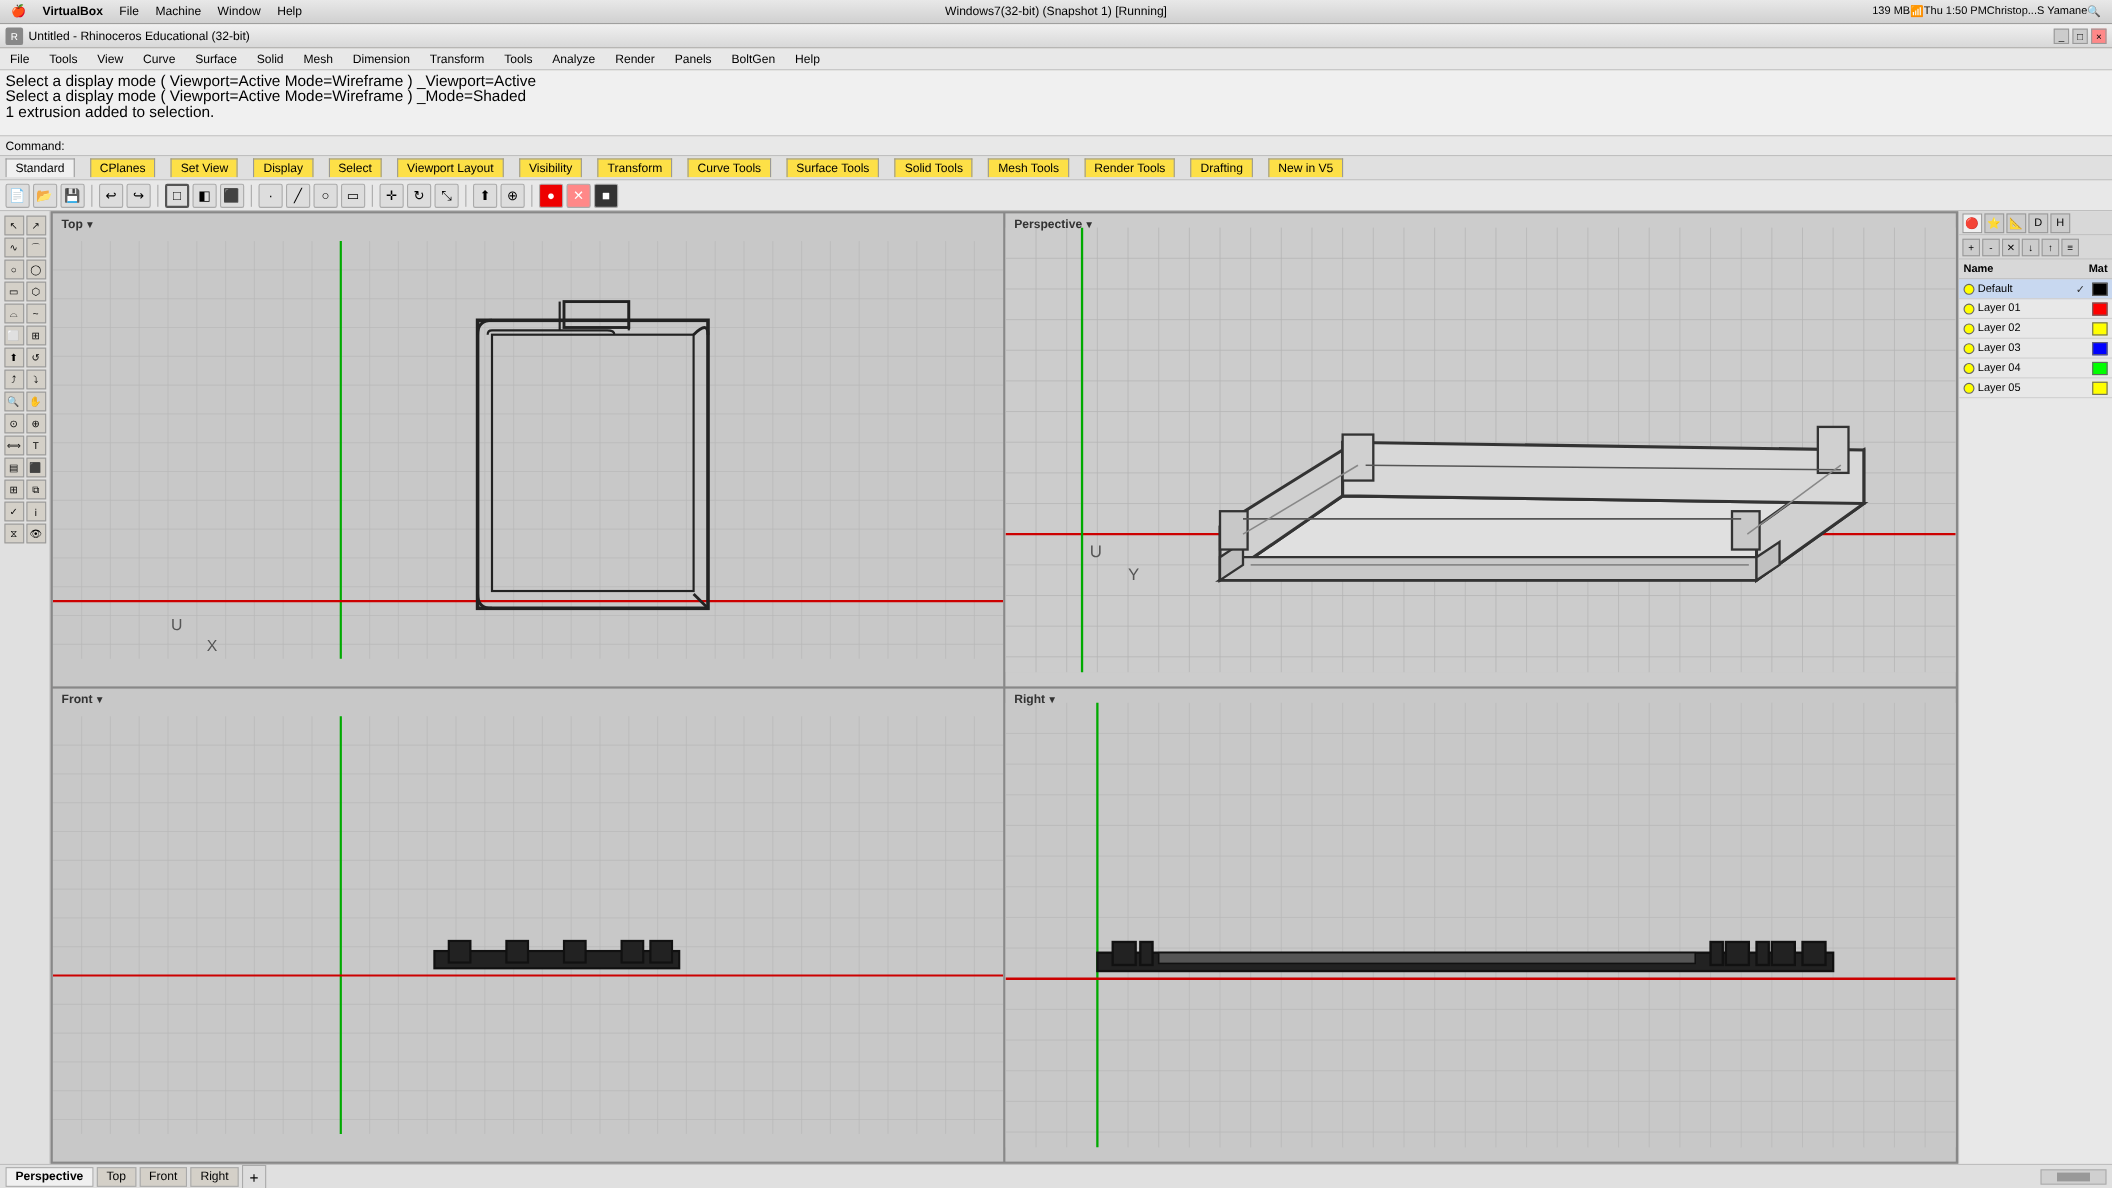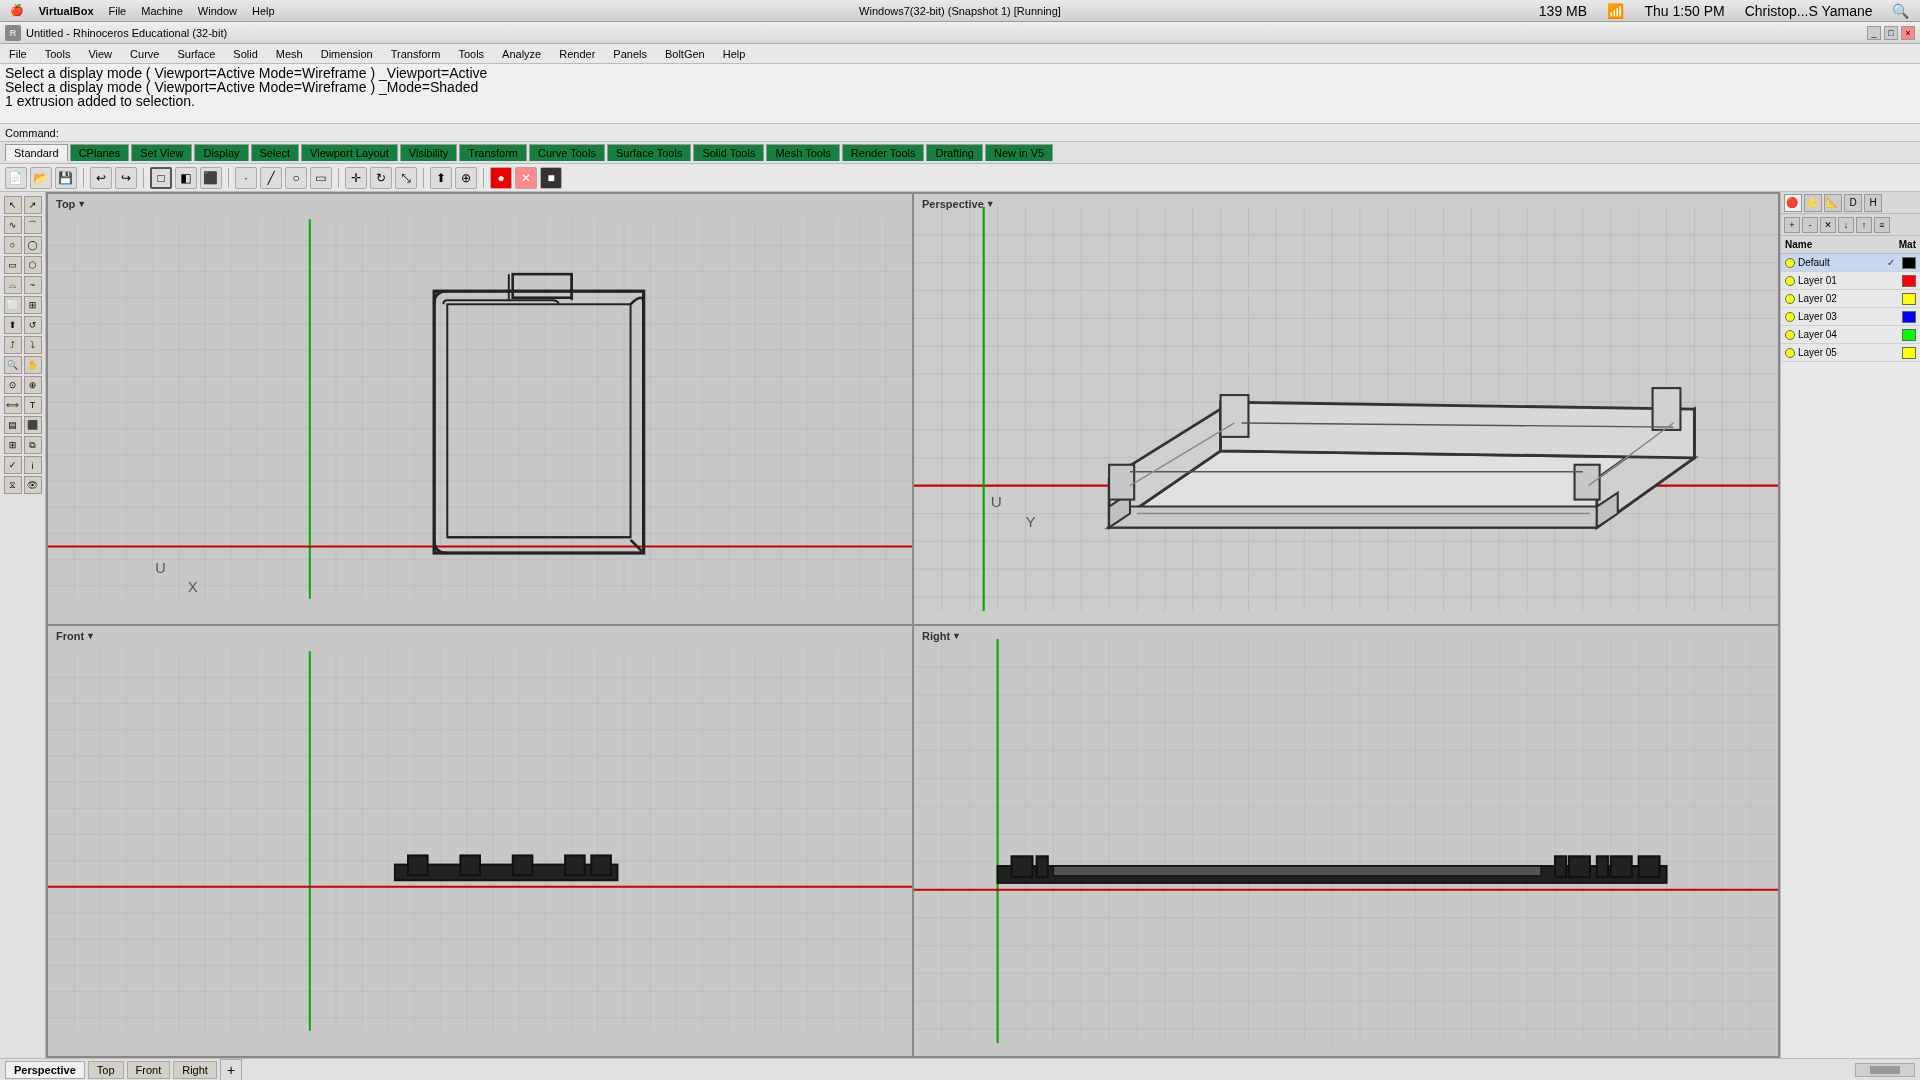--- a/index.html
+++ b/index.html
@@ -11,21 +11,21 @@
       background: linear-gradient(to bottom, #e8e8e8, #d0d0d0);
       display: flex;
       align-items: center;
       justify-content: space-between;
       padding: 0 10px;
       border-bottom: 1px solid #999;
       font-size: 11px;
     }
     #mac-titlebar .mac-left { display: flex; align-items: center; gap: 15px; }
     #mac-titlebar .mac-center { position: absolute; left: 50%; transform: translateX(-50%); font-size: 11px; font-weight: 400; }
-    #mac-titlebar .mac-right { display: flex; align-items: center; gap: 20px; font-size: 14px; margin-left: auto; }
+    #mac-titlebar .mac-right { display: flex; align-items: center; gap: 0; font-size: 10px; margin-left: auto; }
     .mac-menu-items { display: flex; gap: 15px; font-size: 11px; }
 
     
     #app-titlebar {
       height: 22px;
       background: linear-gradient(to bottom, #f0f0f0, #d8d8d8);
       display: flex;
       align-items: center;
       padding: 0 5px;
       border-bottom: 1px solid #aaa;
@@ -70,26 +70,26 @@
     }
 
     
     #toolbar-tabs {
       height: 22px;
       background: #e0e0e0;
       display: flex;
       align-items: center;
       padding: 0 5px;
       border-bottom: 1px solid #bbb;
-      gap: 2px;
+      gap: 14px;
       font-size: 11px;
     }
     .toolbar-tab {
       padding: 2px 8px;
-      background: #15803d;
+      background: #fde047;
       border: 1px solid #999;
       border-bottom: none;
       cursor: pointer;
       font-size: 11px;
     }
     .toolbar-tab.active { background: #f0f0f0; }
 
     #icon-toolbar {
       height: 28px;
       background: #e8e8e8;

